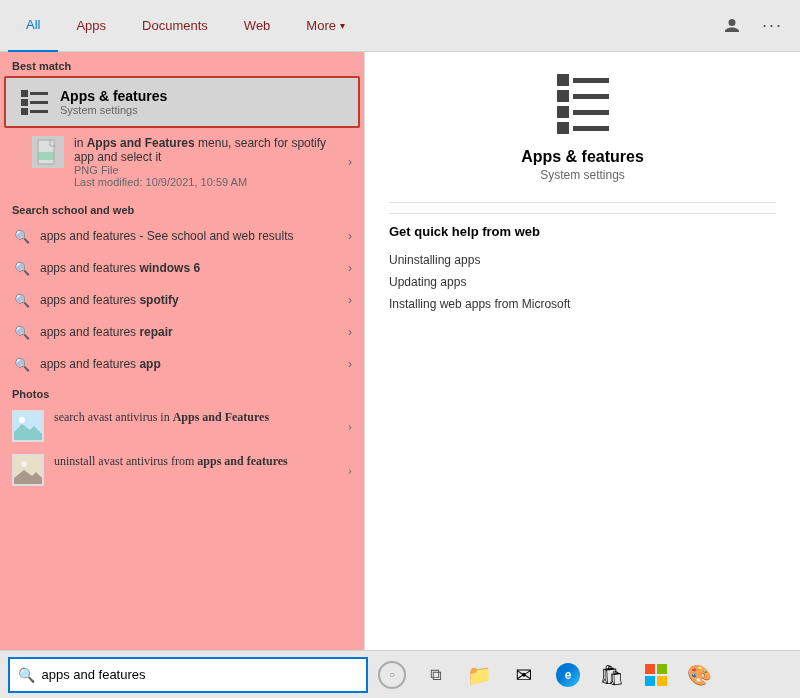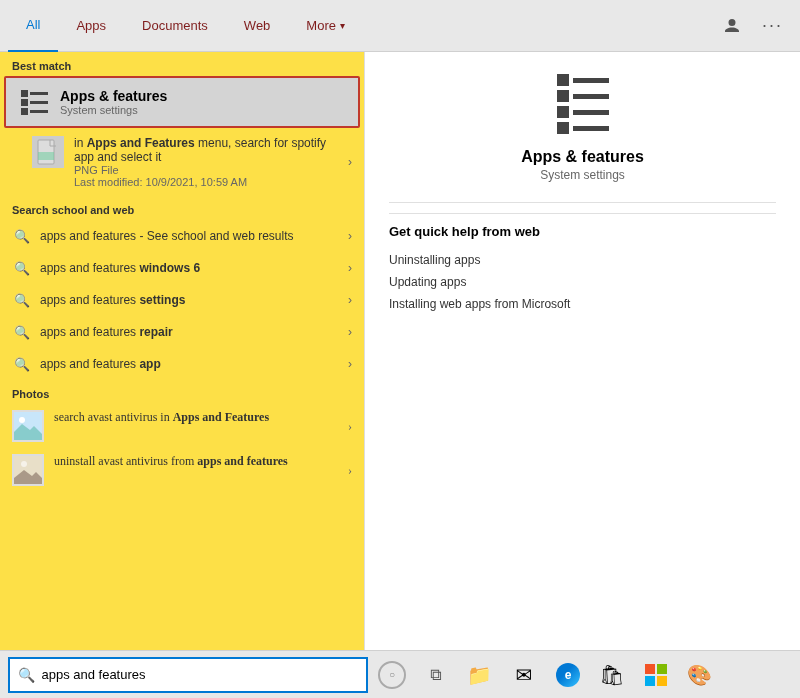--- a/index.html
+++ b/index.html
@@ -65,21 +65,21 @@
 
     
     .main-content {
       display: flex;
       height: calc(698px - 52px - 48px);
     }
 
     
     .left-panel {
       width: 365px;
-      background: #fde047;
+      background: #fca5a5;
       overflow-y: auto;
       border-right: 1px solid #ddd;
       flex-shrink: 0;
     }
 
     .section-label {
       font-size: 11px;
       font-weight: 600;
       color: #333;
       padding: 8px 12px 4px 12px;
@@ -448,21 +448,21 @@
       <div class="search-icon-sm">🔍</div>
       <div class="web-result-text">
         apps and features <b>windows 6</b>
       </div>
       <span class="chevron">›</span>
     </div>
 
     <div class="web-result">
       <div class="search-icon-sm">🔍</div>
       <div class="web-result-text">
-        apps and features <b>settings</b>
+        apps and features <b>spotify</b>
       </div>
       <span class="chevron">›</span>
     </div>
 
     <div class="web-result">
       <div class="search-icon-sm">🔍</div>
       <div class="web-result-text">
         apps and features <b>repair</b>
       </div>
       <span class="chevron">›</span>

